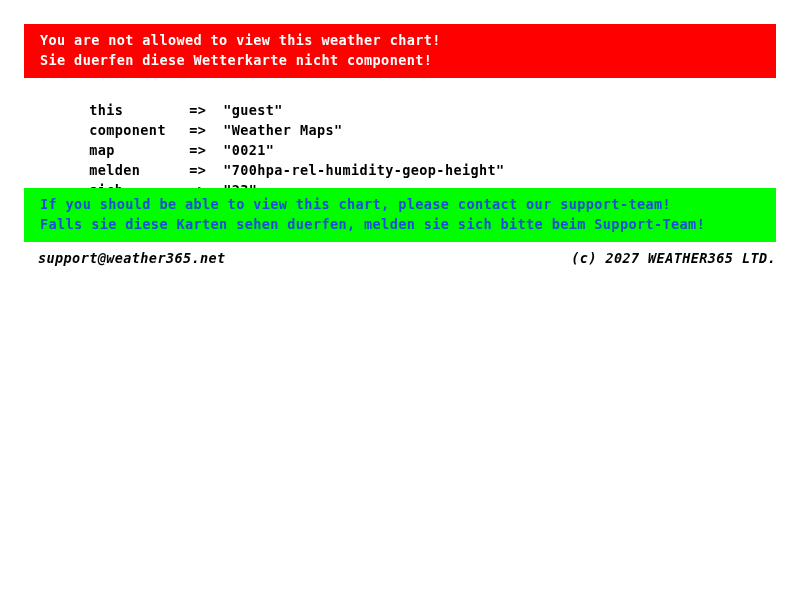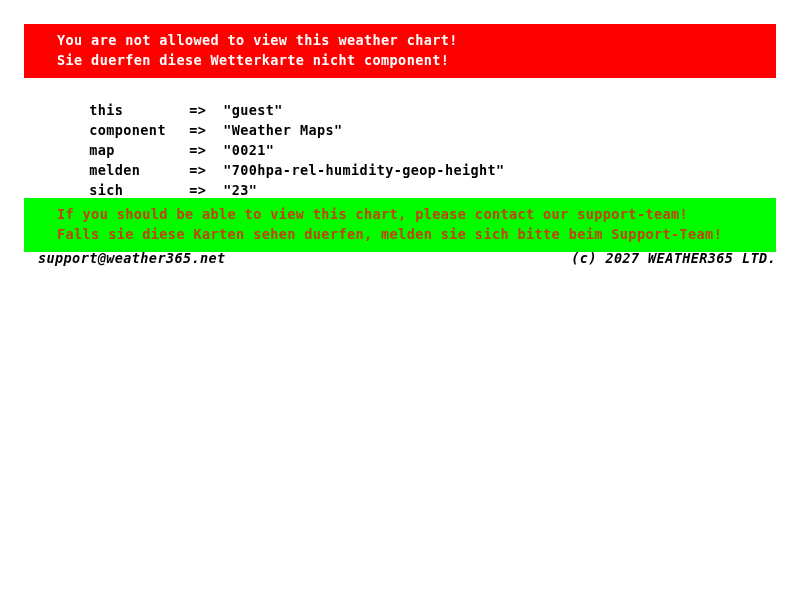--- a/index.html
+++ b/index.html
@@ -32,28 +32,27 @@
     font-weight: bold;
     line-height: 20px;
     letter-spacing: 0.4px;
   }
   .banner-error {
     top: 24px;
     background: #fe0000;
     color: #ffffff;
   }
   .banner-info {
-    top: 198px;
+    top: 188px;
     background: #00fe00;
-    color: #c2410c;
+    color: #1d4ed8;
   }
   .banner-line {
     white-space: pre;
     display: block;
-    margin-left: 17px;
   }
   .details {
     position: absolute;
     left: 38px;
     top: 80px;
     font-family: "DejaVu Sans Mono", monospace;
     font-size: 13.5px;
     font-weight: bold;
     line-height: 20px;
     letter-spacing: 0.4px;

